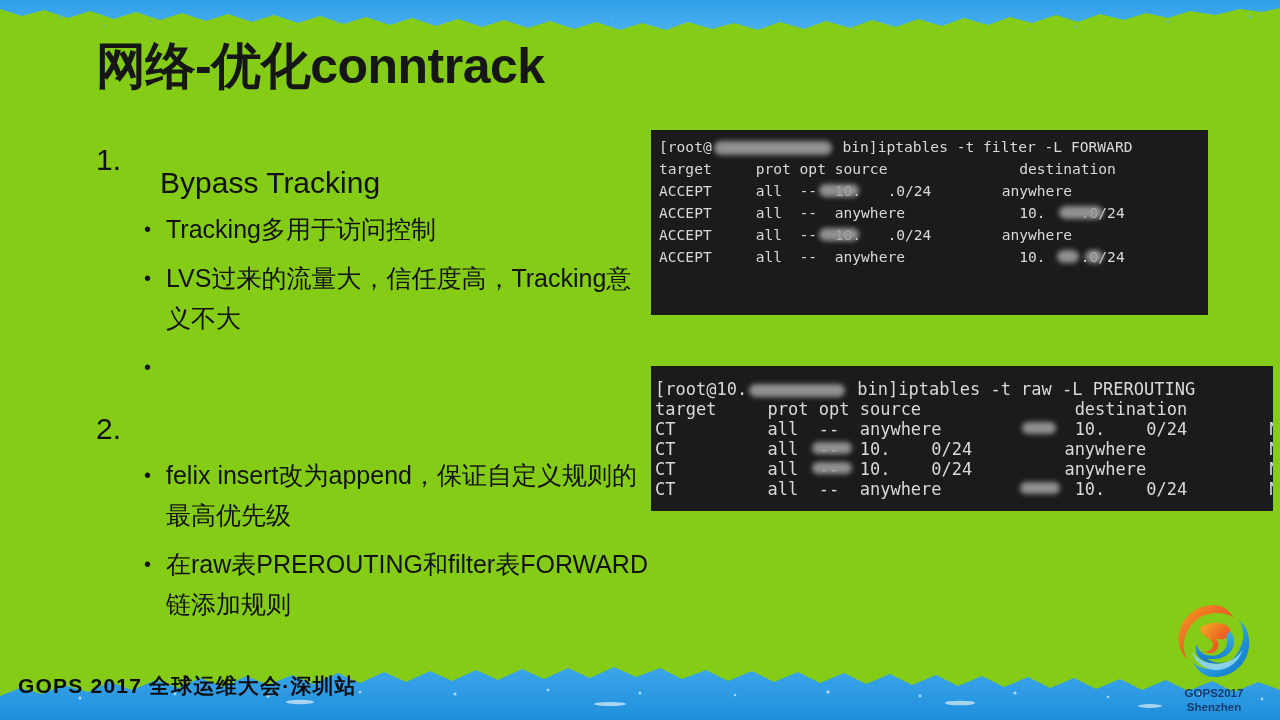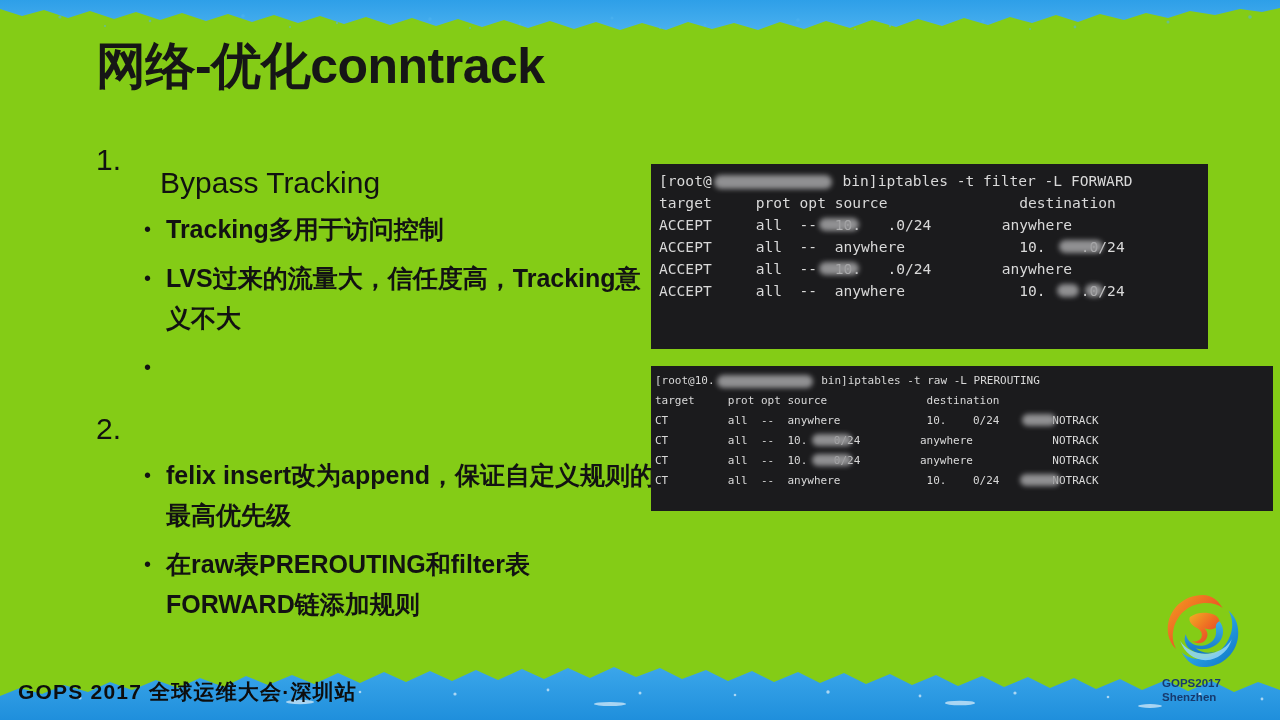--- a/index.html
+++ b/index.html
@@ -96,83 +96,83 @@
   .sub-bullet {
     flex: 0 0 22px;
     width: 22px;
     font-size: 20px;
     line-height: 40px;
     color: #121212;
   }
   .sub-text {
     flex: 1 1 auto;
     max-width: 500px;
-    font-weight: bold;
   }
   .gap-2 { margin-top: 20px; }
 
   
   .term {
     position: absolute;
     background: #1b1b1d;
     color: #d9d9d9;
     font-family: "DejaVu Sans Mono", "Liberation Mono", monospace;
     overflow: hidden;
     box-sizing: border-box;
   }
   .term-1 {
     left: 651px;
-    top: 164px;
+    top: 130px;
     width: 557px;
     height: 185px;
     padding: 6px 0 0 8px;
     font-size: 14.6px;
     line-height: 22px;
   }
   .term-2 {
     left: 651px;
     top: 366px;
     width: 622px;
     height: 145px;
-    padding: 5px 0 0 4px;
-    font-size: 11px;
+    padding: 13px 0 0 4px;
+    font-size: 17px;
     line-height: 20px;
   }
   .term-line {
     white-space: pre;
     position: relative;
   }
   .mask {
     display: inline-block;
     vertical-align: middle;
     background: #9a9a9c;
     border-radius: 7px;
     filter: blur(2.6px);
     opacity: 0.92;
   }
 
   
   .footer-text {
     position: absolute;
     left: 18px;
-    bottom: 14px;
+    bottom: 20px;
     font-size: 21px;
     font-weight: bold;
     color: #0d0d0d;
     letter-spacing: 1.2px;
     white-space: nowrap;
   }
 
   
   .logo-wrap {
     position: absolute;
     right: 14px;
-    bottom: 18px;
+    bottom: 8px;
     width: 104px;
     height: 112px;
+    text-align: center;
   }
   .logo-mark {
     width: 82px;
     height: 82px;
     margin: 0 auto;
   }
   .logo-cap {
     font-size: 11.5px;
     font-weight: bold;
     color: #173a6e;

